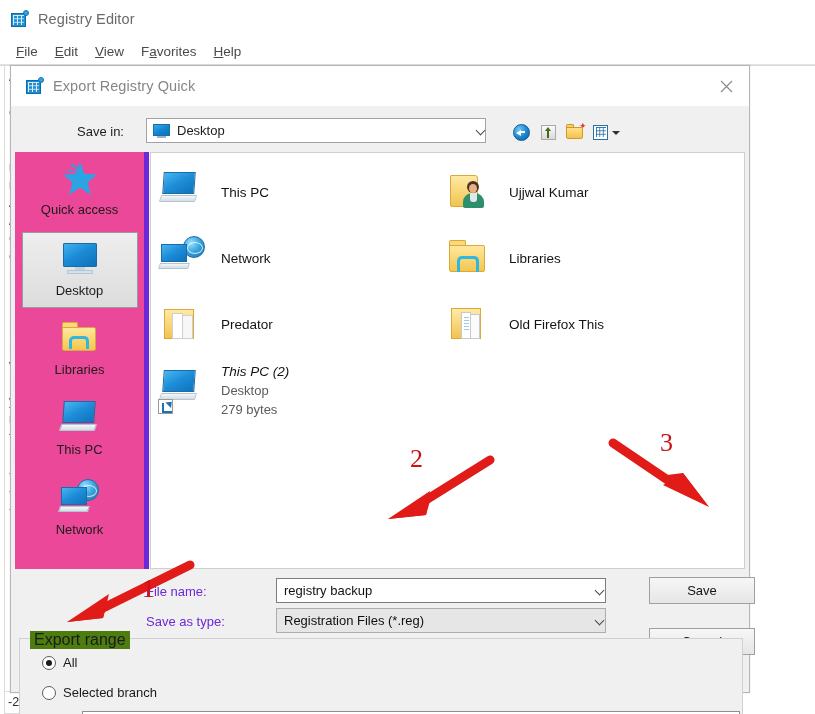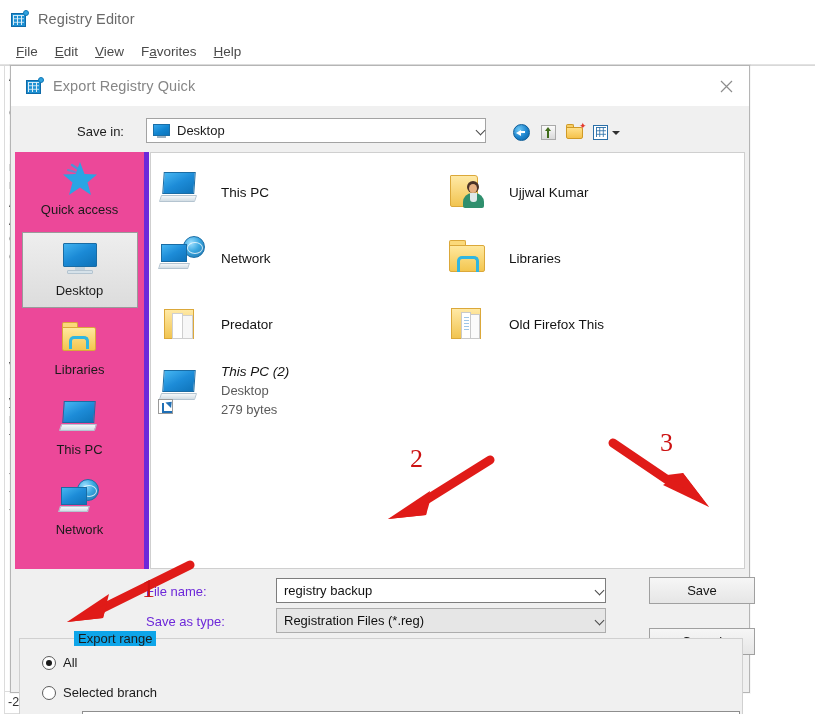--- a/index.html
+++ b/index.html
@@ -834,25 +834,24 @@
     position: absolute;
     left: 8px; top: 532px;
     width: 724px; height: 88px;
     border: 1px solid #d0d0d0;
     background: #f0f0f0;
     box-sizing: border-box;
   }
   #export-range-legend {
     position: absolute;
     left: 10px; top: -8px;
-    background: #0ea5e9;
+    background: #4d7c0f;
     padding: 0 4px;
-    font-size: 13px;
+    font-size: 16px;
     color: #1b1b1b;
-    margin-left: 44px;
   }
   .radio-row {
     position: absolute;
     left: 22px;
     display: flex;
     align-items: center;
     cursor: default;
   }
   #radio-all { top: 16px; }
   #radio-branch { top: 46px; }

